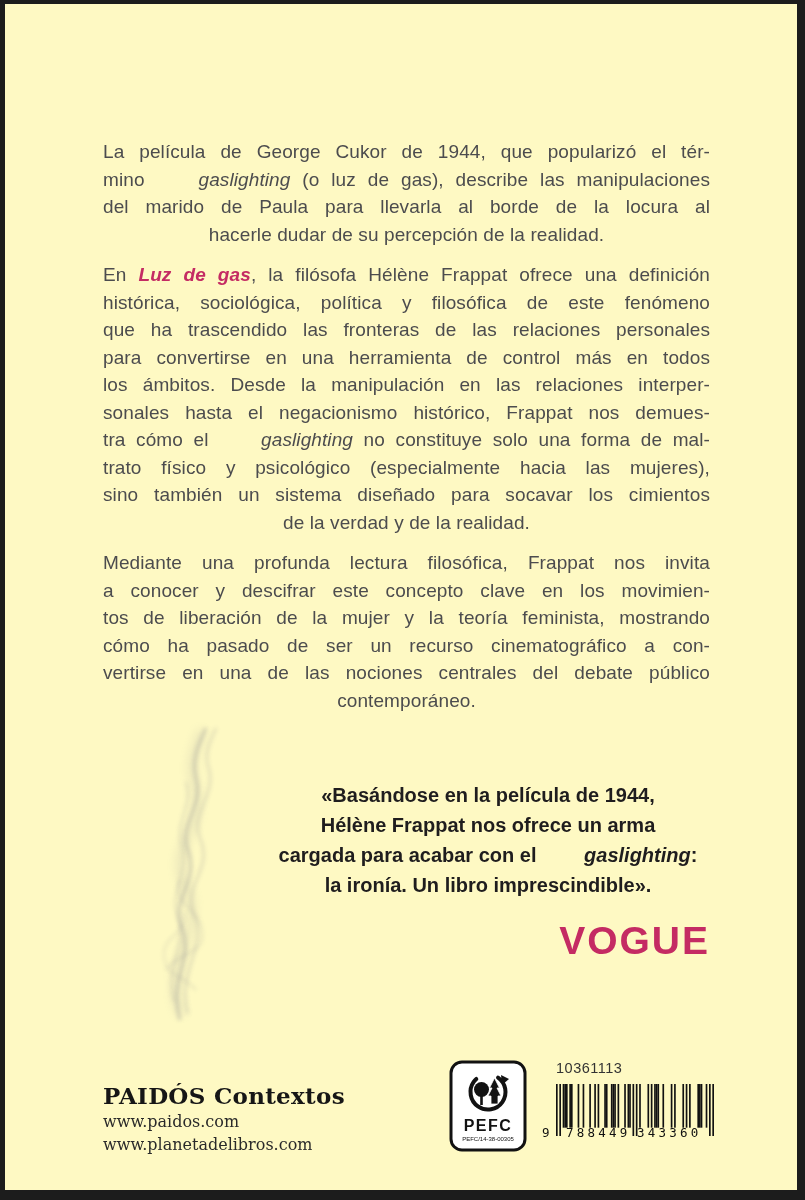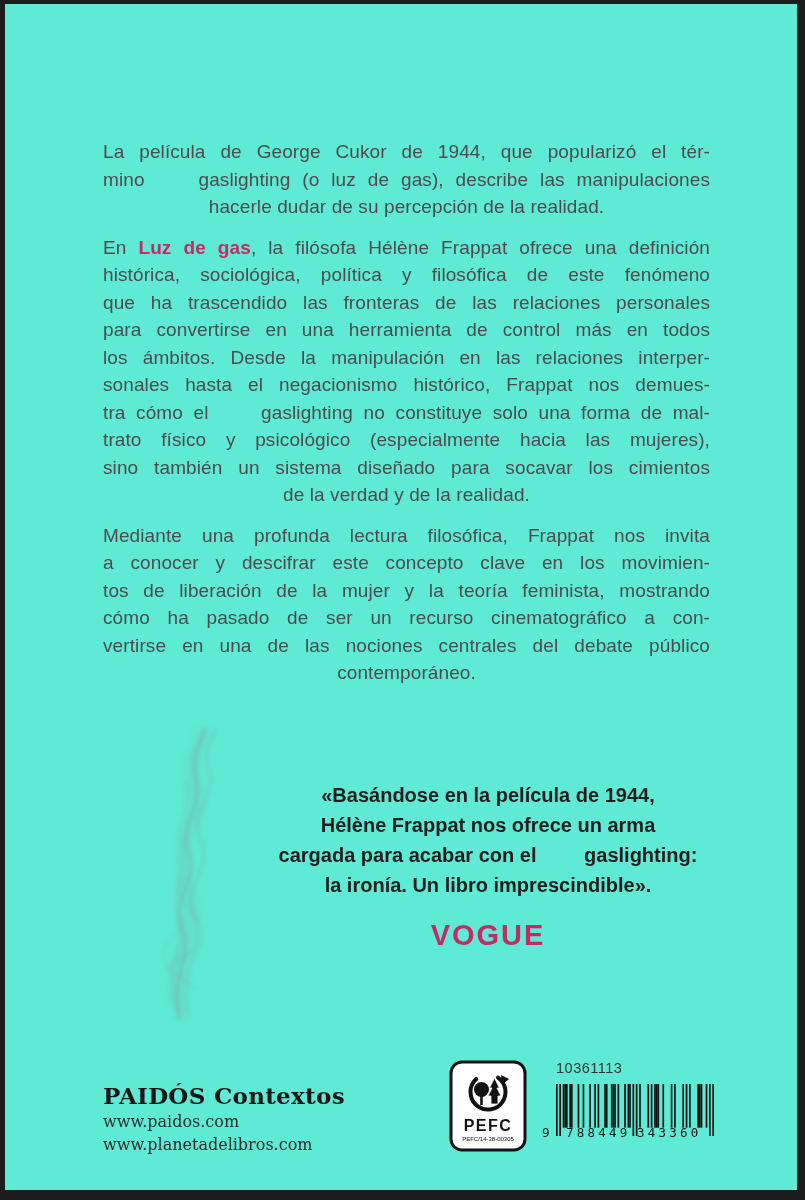--- a/index.html
+++ b/index.html
@@ -1,40 +1,40 @@
 <!DOCTYPE html>
 <html><head>
 <meta charset="utf-8">
 <style>
   html,body{margin:0;padding:0;background:#e8e8e8;}
   .page{
     position:relative;width:805px;height:1200px;margin:0 auto;
-    background:#5eead4;box-sizing:border-box;overflow:hidden;
+    background:#fef9c3;box-sizing:border-box;overflow:hidden;
     border-top:4px solid #1c1c1c;border-left:5px solid #1c1c1c;
     border-right:8px solid #1c1c1c;border-bottom:10px solid #1c1c1c;
     font-family:"Liberation Sans",sans-serif;
   }
   
   .body-text{
     position:absolute;left:98px;top:134px;width:607px;
     font-size:19px;line-height:27.5px;color:#4c4c4e;letter-spacing:.1px;
   }
   .para{margin-bottom:13px;}
   .line.just{text-align:justify;text-align-last:justify;}
   .line.last{text-align:center;}
-  .s-i{margin-left:42px;}
-  .s-pi{font-weight:bold;color:#c42b63;}
+  .s-i{font-style:italic;margin-left:42px;}
+  .s-pi{font-style:italic;font-weight:bold;color:#c42b63;}
   
   .quote-block{
     position:absolute;left:261px;top:776px;width:444px;
     font-size:20px;line-height:30px;font-weight:bold;color:#1f1d1e;text-align:center;
   }
   .qline{white-space:nowrap;}
   .vogue{
-    margin-top:20px;text-align:center;font-size:29px;font-weight:bold;
+    margin-top:26px;text-align:right;font-size:39px;font-weight:bold;
     letter-spacing:2px;color:#c42b63;
   }
   
   .smoke{position:absolute;left:131px;top:716px;width:120px;height:310px;pointer-events:none;}
   
   .imprint{
     position:absolute;left:98px;top:1078px;
     font-family:"DejaVu Serif","Liberation Serif",serif;font-weight:bold;
     font-size:23px;color:#161616;letter-spacing:.3px;
   }
@@ -55,20 +55,21 @@
 </style>
 </head>
 <body>
 
 <div class="page">
 
   <div class="body-text" id="body-text">
       <div class="para">
         <div class="line just"><span>La película de George Cukor de 1944, que popularizó el tér-</span></div>
         <div class="line just"><span>mino </span><span class="s-i">gaslighting</span><span> (o luz de gas), describe las manipulaciones</span></div>
+        <div class="line just"><span>del marido de Paula para llevarla al borde de la locura al</span></div>
         <div class="line last"><span>hacerle dudar de su percepción de la realidad.</span></div>
       </div>
       <div class="para">
         <div class="line just"><span>En </span><span class="s-pi">Luz de gas</span><span>, la filósofa Hélène Frappat ofrece una definición</span></div>
         <div class="line just"><span>histórica, sociológica, política y filosófica de este fenómeno</span></div>
         <div class="line just"><span>que ha trascendido las fronteras de las relaciones personales</span></div>
         <div class="line just"><span>para convertirse en una herramienta de control más en todos</span></div>
         <div class="line just"><span>los ámbitos. Desde la manipulación en las relaciones interper-</span></div>
         <div class="line just"><span>sonales hasta el negacionismo histórico, Frappat nos demues-</span></div>
         <div class="line just"><span>tra cómo el </span><span class="s-i">gaslighting</span><span> no constituye solo una forma de mal-</span></div>

